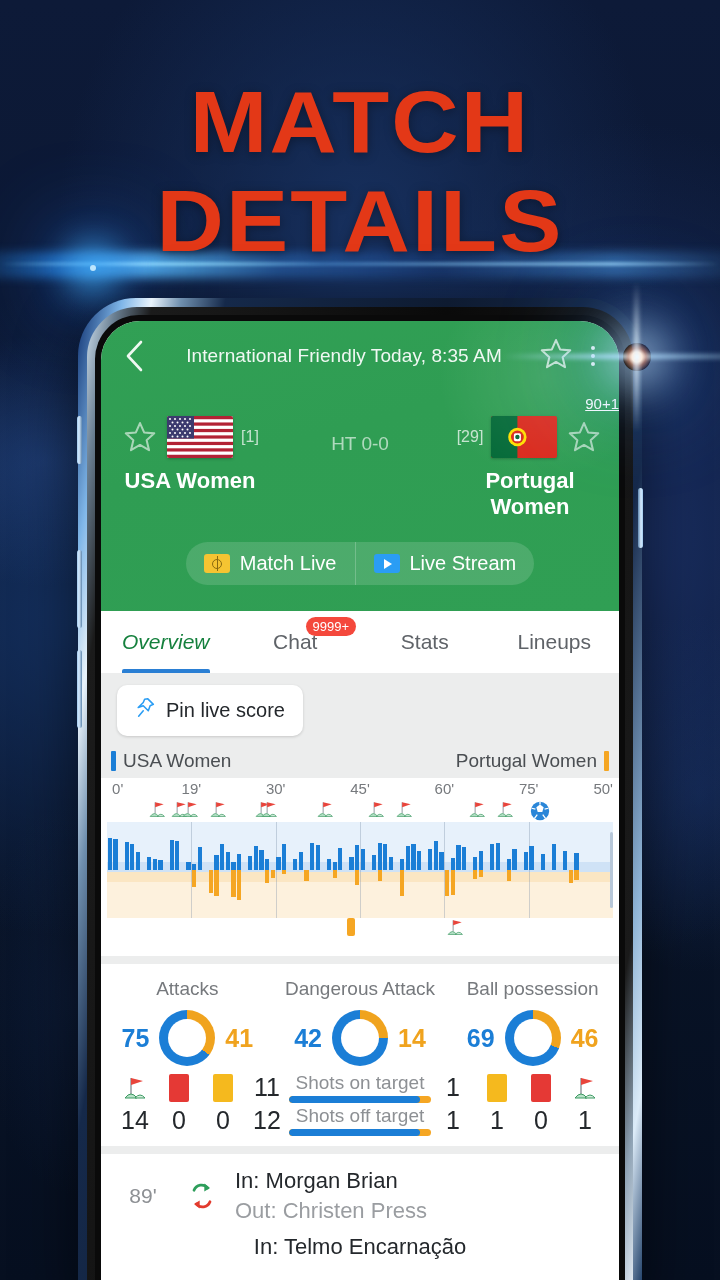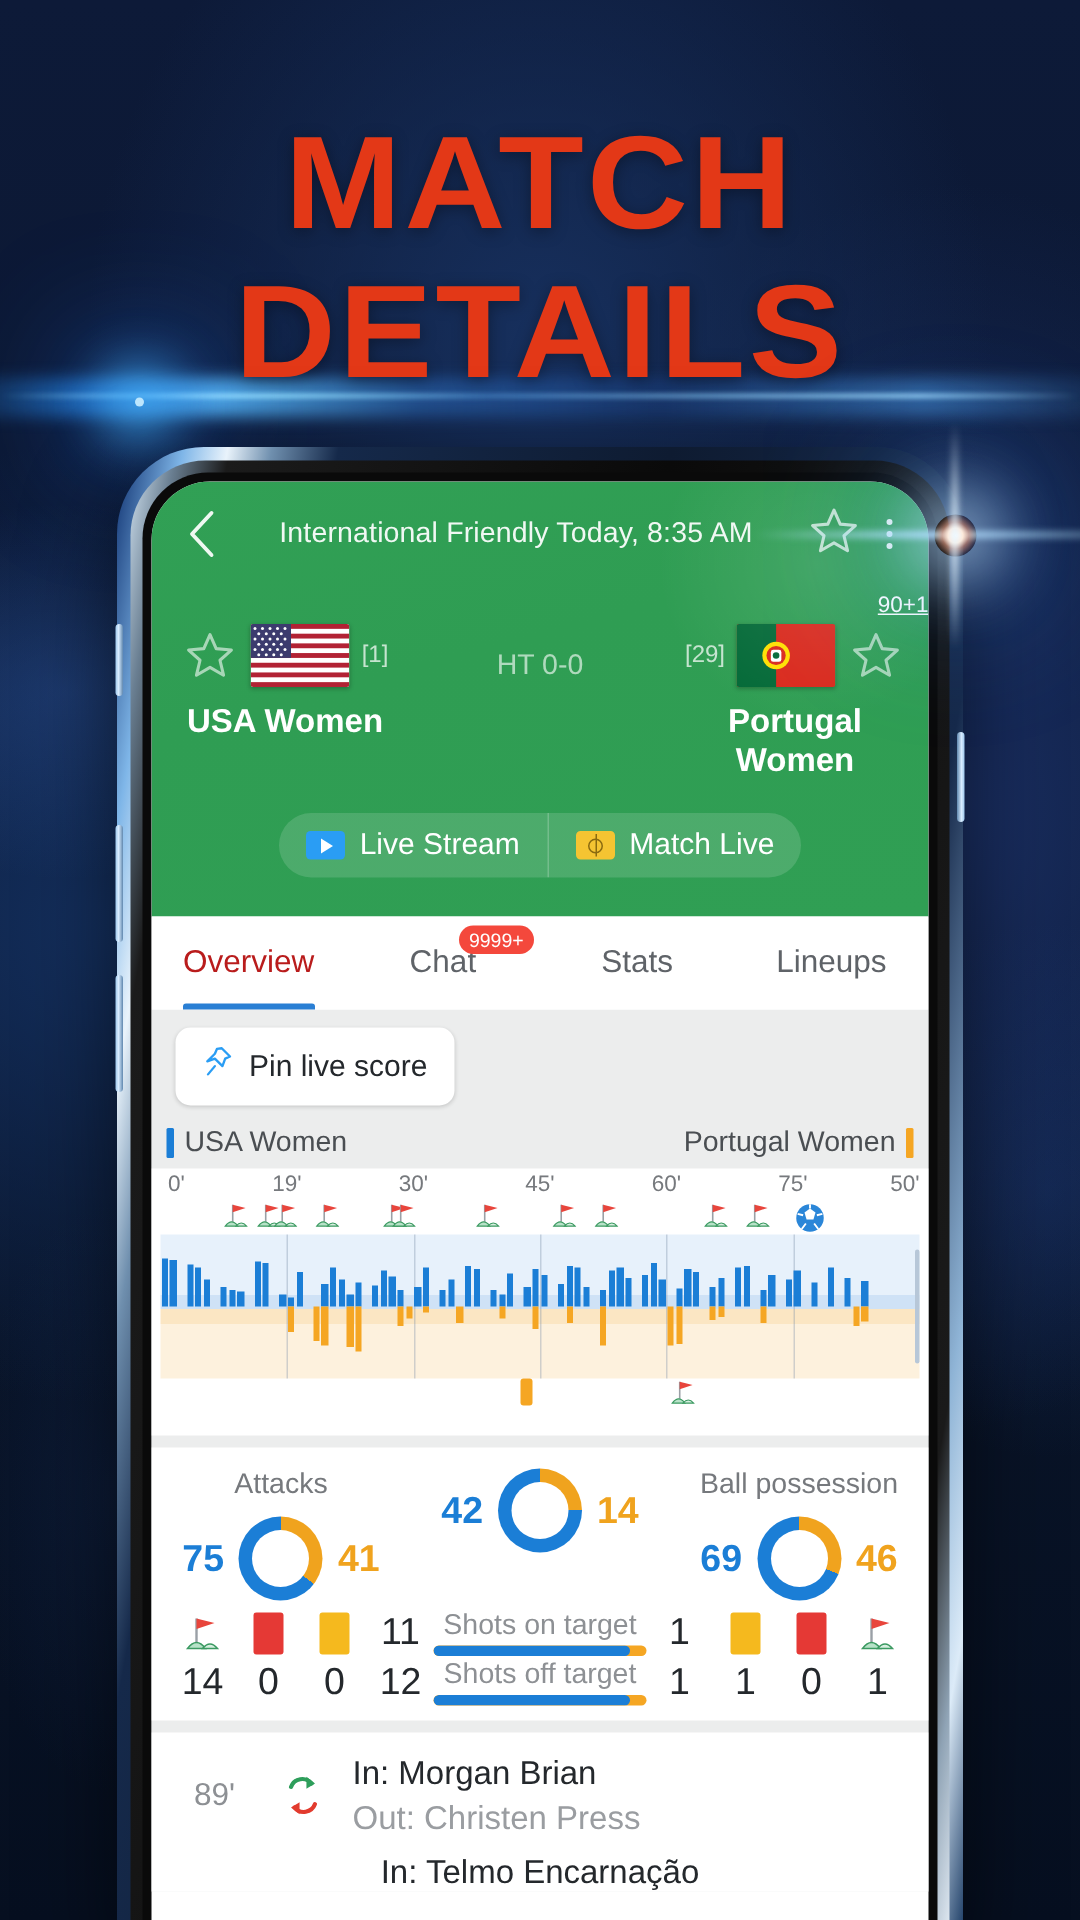--- a/index.html
+++ b/index.html
@@ -166,21 +166,21 @@
   .ico-field { width:26px; height:19px; border-radius:3px; background:#f5c432; flex:none;
     position:relative; border:2px solid #f5c432;}
   .ico-field::before{content:"";position:absolute;left:50%;top:0;bottom:0;width:1.5px;background:#8a6a10;}
   .ico-field::after{content:"";position:absolute;left:50%;top:50%;width:8px;height:8px;
     border:1.5px solid #8a6a10;border-radius:50%;transform:translate(-50%,-50%);}
 
   
   .tabs { display:flex; background:#fff; height:62px; position:relative; }
   .tab { flex:1; display:flex; align-items:center; justify-content:center;
     font-size:21px; color:#5f6368; position:relative; }
-  .tab.active { color:#b91c1c; }
+  .tab.active { color:#15803d;font-style:italic; }
   .tab.active::after{ content:""; position:absolute; bottom:0; left:50%; transform:translateX(-50%);
     width:88px; height:4px; background:#2a7fd4; border-radius:2px 2px 0 0;}
   .badge {
     position:absolute; top:6px; left:58%; background:#f4483c; color:#fff;
     font-size:13px; padding:2px 7px; border-radius:10px; white-space:nowrap;
   }
 
   
   .content { background:#eceded; }
   .pin-wrap { padding:12px 16px 8px; }
@@ -373,26 +373,26 @@
 
         <div class="teamrow">
           <div class="teamname">USA Women</div>
           <div class="teamname mid"></div>
           <div class="teamname">Portugal Women</div>
         </div>
 
         <div class="pills">
           <div class="pill-group">
             <div class="pill">
+              <span class="ico-field"></span>
+              <span>Match Live</span>
+            </div>
+            <div class="pill">
               <span class="ico-play"></span>
               <span>Live Stream</span>
-            </div>
-            <div class="pill">
-              <span class="ico-field"></span>
-              <span>Match Live</span>
             </div>
           </div>
         </div>
       </div>
 
       <div class="tabs">
         <div class="tab active">
           <span>Overview</span>
         </div>
         <div class="tab">
@@ -618,20 +618,21 @@
           <div class="donut-row" id="donuts">
                 <div class="donut-cell">
                   <div class="donut-title">Attacks</div>
                   <div class="donut-line">
                     <span class="dv l">75</span>
                     <span class="donut" style="background:conic-gradient(#f0a31e 0deg 127.2413793103448deg, #1b7ed6 127.2413793103448deg 360deg)"></span>
                     <span class="dv r">41</span>
                   </div>
                 </div>
                 <div class="donut-cell">
+                  <div class="donut-title">Dangerous Attack</div>
                   <div class="donut-line">
                     <span class="dv l">42</span>
                     <span class="donut" style="background:conic-gradient(#f0a31e 0deg 90deg, #1b7ed6 90deg 360deg)"></span>
                     <span class="dv r">14</span>
                   </div>
                 </div>
                 <div class="donut-cell">
                   <div class="donut-title">Ball possession</div>
                   <div class="donut-line">
                     <span class="dv l">69</span>

